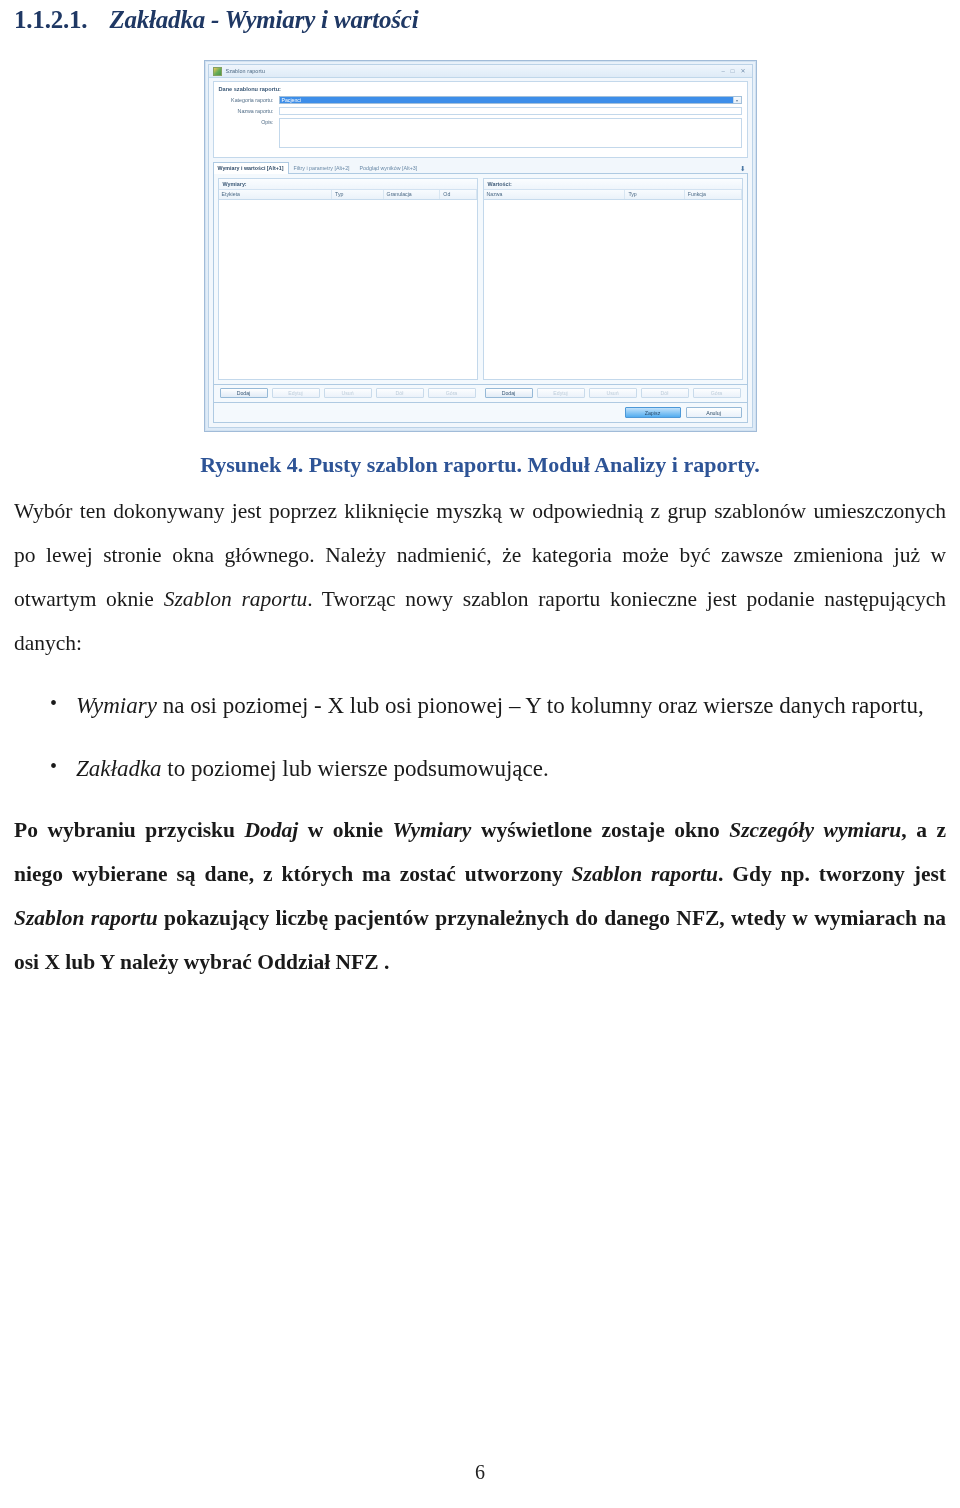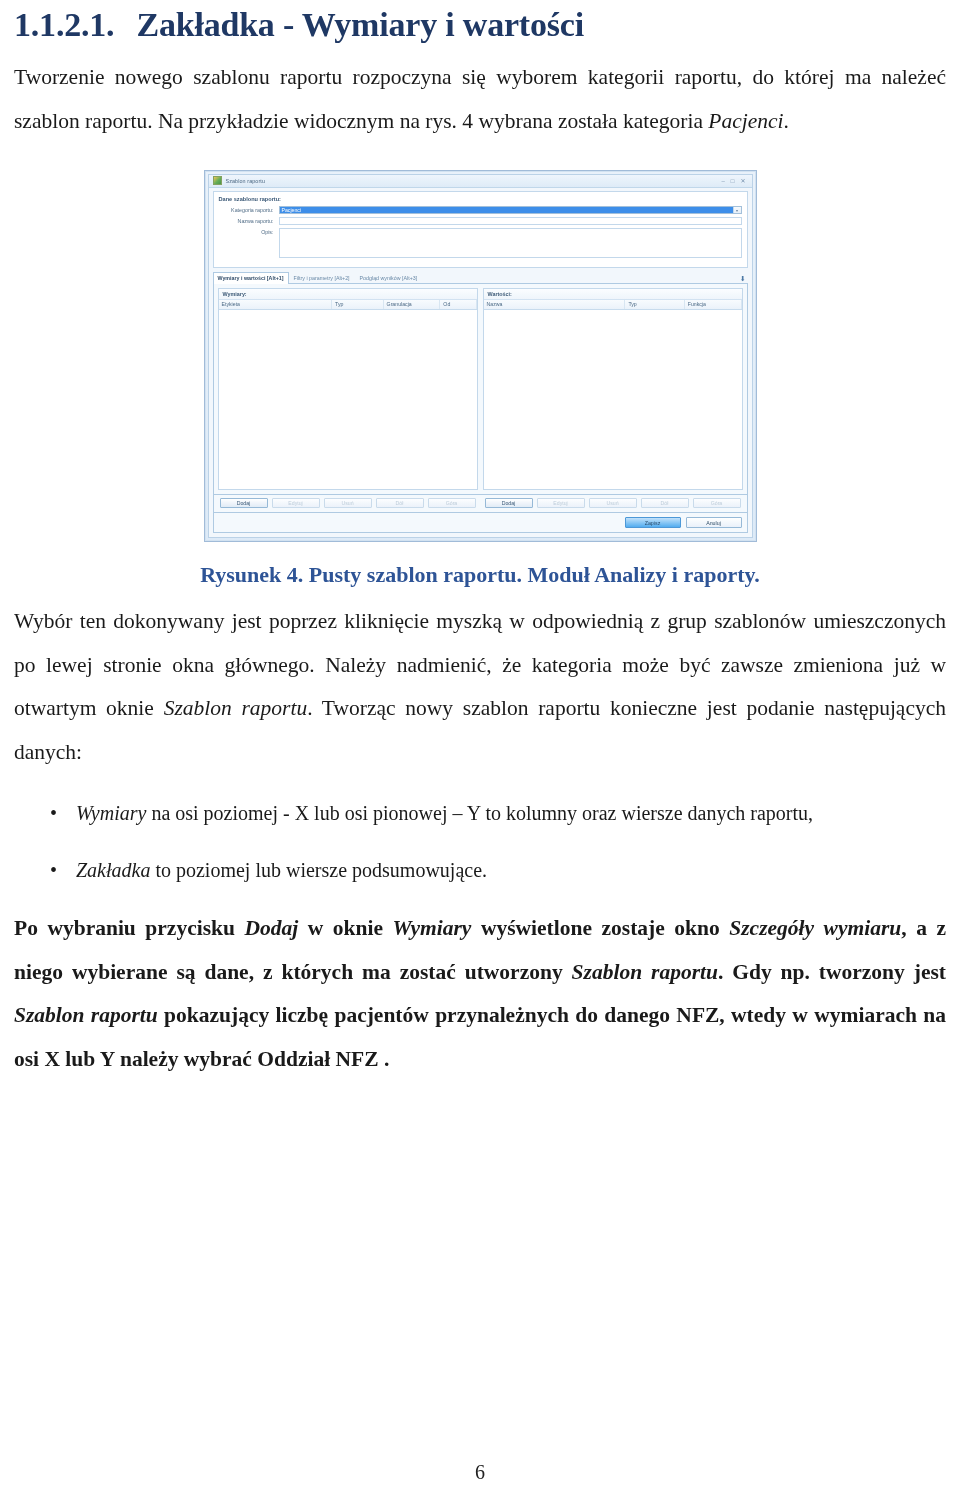--- a/index.html
+++ b/index.html
@@ -25,29 +25,29 @@
     padding: 0 10px;
   }
 
   
   .heading {
     display: flex;
     align-items: flex-end;
     color: #1F3864;
     font-family: "Liberation Serif", serif;
     font-weight: bold;
-    font-size: 34px;
+    font-size: 25px;
     letter-spacing: -0.2px;
     margin: 6px 0 0 4px;
   }
   .heading .num {
     margin-right: 22px;
     white-space: nowrap;
   }
-  .heading .txt { white-space: nowrap; }
+  .heading .txt { white-space: nowrap; font-style: italic; }
 
   
   .para {
     font-family: "Liberation Serif", serif;
     font-size: 21.5px;
     line-height: 2.04;
     text-align: justify;
     color: #1a1a1a;
     margin: 12px 4px 0 4px;
   }
@@ -78,21 +78,21 @@
   .bullet .dot {
     width: 26px;
     flex: 0 0 26px;
     font-size: 20px;
     line-height: 2.04;
     color: #1a1a1a;
   }
   .bullet .btxt {
     flex: 1;
     font-family: "Liberation Serif", serif;
-    font-size: 20px;
+    font-size: 23px;
     line-height: 2.04;
     text-align: justify;
     color: #1a1a1a;
   }
 
   
   .page-number {
     position: absolute;
     left: 0;
     right: 0;
@@ -379,21 +379,20 @@
 </head>
 <body>
 
 <div class="page">
 
   <div class="heading">
     <span class="num">1.1.2.1.</span>
     <span class="txt">Zakładka - Wymiary i wartości</span>
   </div>
 
-  <p class="para"><span>Tworzenie nowego szablonu raportu rozpoczyna się wyborem kategorii raportu, do której ma należeć szablon raportu. Na przykładzie widocznym na rys. 4 wybrana została kategoria </span><em>Pacjenci</em><span>.</span></p>
 
   <div class="figure-wrap">
     <div class="app-window">
       <div class="aw-inner">
 
         <div class="titlebar">
           <div class="win-icon"></div>
           <div class="win-title">Szablon raportu</div>
           <div class="win-ctrls">
             <span>–</span>

